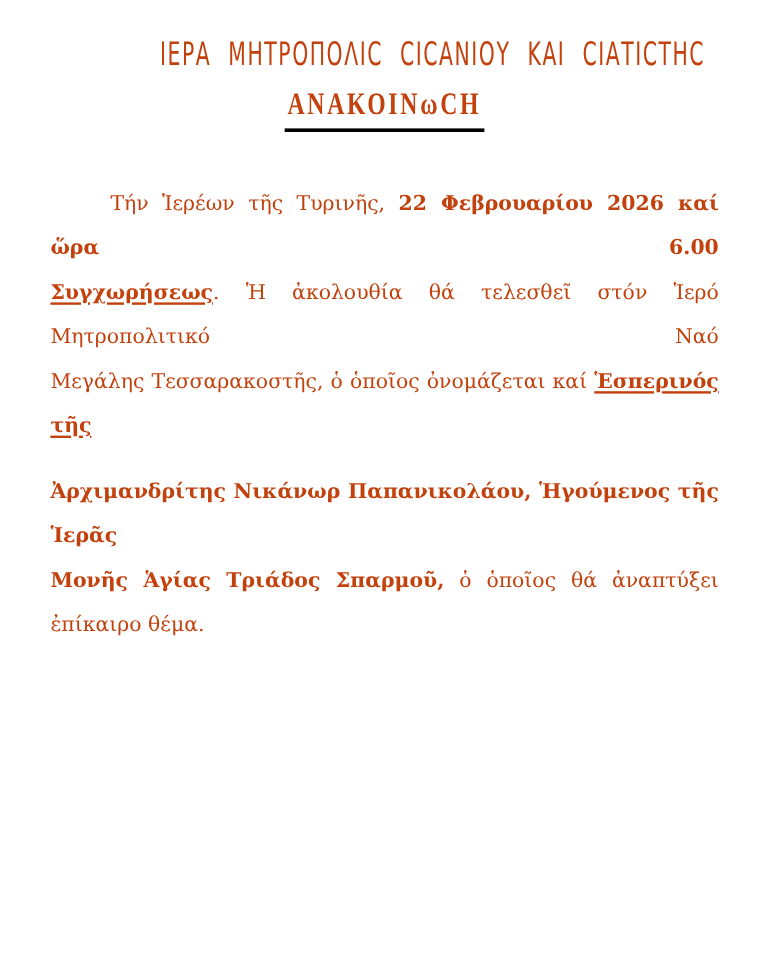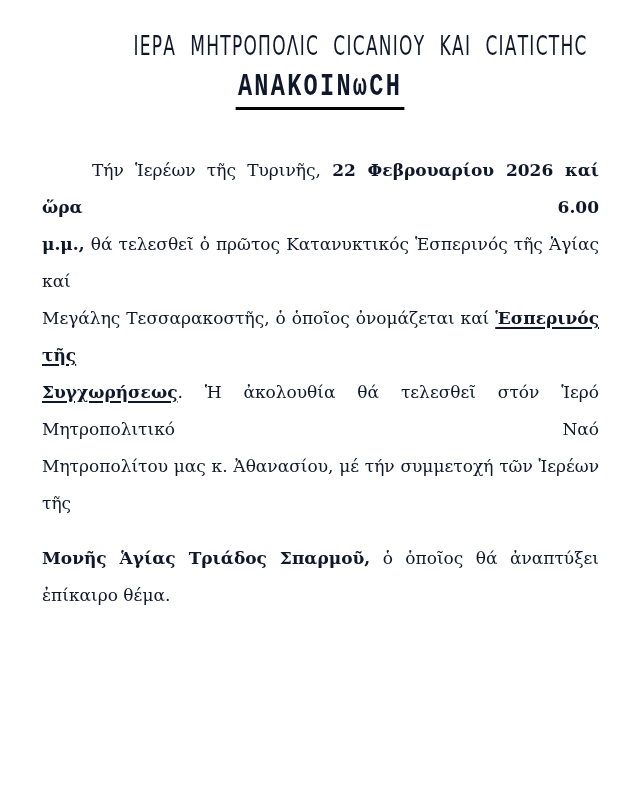--- a/index.html
+++ b/index.html
@@ -1,42 +1,42 @@
 <!DOCTYPE html>
 <html><head>
 <meta charset="utf-8">
 <style>
   html, body { margin: 0; padding: 0; background: #ffffff; }
   .page {
     position: relative;
     width: 641px;
     height: 811px;
     background: #ffffff;
-    color: #0f172a;
+    color: #c2410c;
     font-family: "DejaVu Serif", serif;
     overflow: hidden;
   }
   .header { text-align: center; padding-top: 30px; }
   .title1 {
     font-family: "DejaVu Sans", sans-serif;
     font-size: 27px;
     line-height: 32px;
     white-space: nowrap;
   }
   .title1-inner {
     display: inline-block;
     transform: scaleX(0.63);
     transform-origin: center;
     letter-spacing: 2px;
     word-spacing: 12px;
   }
   .title2 {
     margin-top: 6px;
-    font-family: Liberation Mono, monospace;
-    font-size: 31px;
+    font-family: Liberation Serif, serif;
+    font-size: 26px;
     font-weight: bold;
     line-height: 38px;
     white-space: nowrap;
   }
   .title2-inner {
     display: inline-block;
     transform: scaleX(0.76);
     transform-origin: center;
     letter-spacing: 3px;
     border-bottom: 3px solid #000;
@@ -70,23 +70,22 @@
       <span class="title1-inner">ΙΕΡΑ ΜΗΤΡΟΠΟΛΙC CΙCΑΝΙΟΥ ΚΑΙ CΙΑΤΙCΤΗC</span>
     </div>
     <div class="title2">
       <span class="title2-inner">ΑΝΑΚΟΙΝωCΗ</span>
     </div>
   </div>
 
   <div class="content">
       <div class="para">
         <div class="line just indent"><span>Τήν Ἱερέων τῆς Τυρινῆς, </span><span class="b">22 Φεβρουαρίου 2026 καί ὥρα 6.00</span></div>
-        <div class="line just"><span class="b">μ.μ.,</span><span> θά τελεσθεῖ ὁ πρῶτος Κατανυκτικός Ἑσπερινός τῆς Ἁγίας καί</span></div>
+        <div class="line just"><span class="b u">Συγχωρήσεως</span><span>. Ἡ ἀκολουθία θά τελεσθεῖ στόν Ἱερό Μητροπολιτικό Ναό</span></div>
         <div class="line just"><span>Μεγάλης Τεσσαρακοστῆς, ὁ ὁποῖος ὀνομάζεται καί </span><span class="b u">Ἑσπερινός τῆς</span></div>
-        <div class="line just"><span class="b u">Συγχωρήσεως</span><span>. Ἡ ἀκολουθία θά τελεσθεῖ στόν Ἱερό Μητροπολιτικό Ναό</span></div>
-        <div class="line just"><span>Μητροπολίτου μας κ. Ἀθανασίου, μέ τήν συμμετοχή τῶν Ἱερέων τῆς</span></div>
       </div>
       <div class="para">
+        <div class="line just"><span class="b">Ἀρχιμανδρίτης Νικάνωρ Παπανικολάου, Ἡγούμενος τῆς Ἱερᾶς</span></div>
         <div class="line"><span class="b">Μονῆς Ἁγίας Τριάδος Σπαρμοῦ,</span><span> ὁ ὁποῖος θά ἀναπτύξει ἐπίκαιρο θέμα.</span></div>
       </div>
     </div>
 
 </div>
 
 </body></html>

